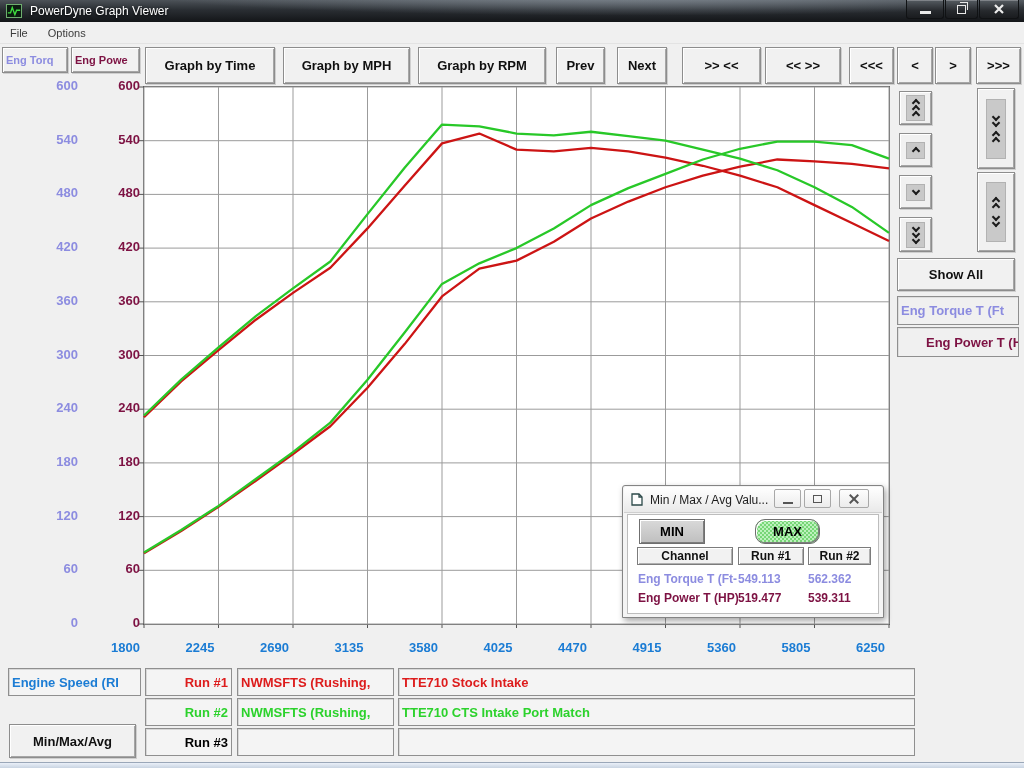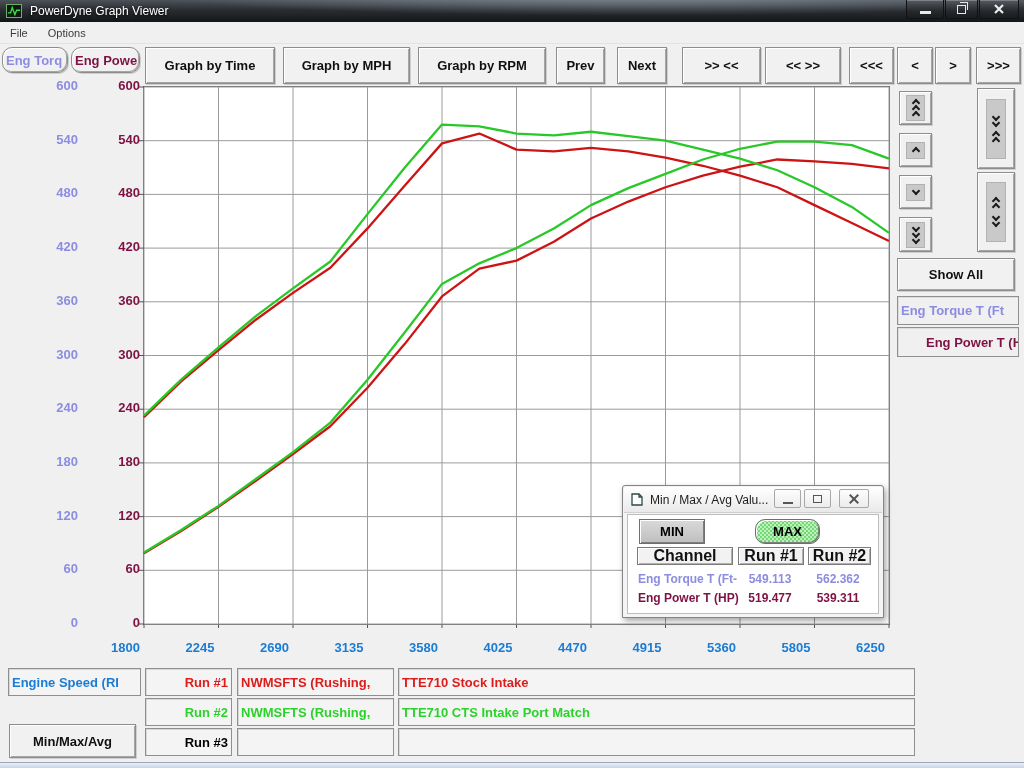--- a/index.html
+++ b/index.html
@@ -28,21 +28,21 @@
   .menu-item { font-size:11px; color:#3c3c3c; padding:8px 10px; height:100%; display:flex; align-items:center; }
   .bottom-strip { left:0; top:762px; width:1024px; height:6px;
     background:linear-gradient(#eaf0f8,#c9d4e2); border-top:1px solid #9aa7b8; }
 
   
   .btn { position:absolute; background:#f1f1f1; border:1px solid #8d8d8d;
     box-shadow: inset 1px 1px 0 #ffffff, inset -1px -1px 0 #a6a6a6, 1px 1px 0 #cfcfcf;
     display:flex; align-items:center; justify-content:center;
     font-weight:bold; font-size:13px; color:#101010; overflow:hidden; white-space:nowrap; }
 
-  .chan-btn { justify-content:flex-start; padding-left:3px; font-size:13px;border-radius:10px; }
+  .chan-btn { justify-content:flex-start; padding-left:3px; font-size:11px; }
 
   
   .plot { left:143px; top:86px; width:747px; height:539px; background:#fff; border:1px solid #666; }
   .plot svg { overflow:visible; display:block; }
   .ylab { position:absolute; width:48px; font-size:13px; font-weight:bold; text-align:right; }
   .xlab { position:absolute; width:64px; font-size:13px; font-weight:bold; }
   .c-purple { color:#8c8ce0; } .c-maroon { color:#7d1243; } .c-blue { color:#1b7cd4; }
   .c-run1 { color:#dd1c1c; } .c-run2 { color:#2cd22c; } .c-run3 { color:#000000; }
 
   
@@ -75,23 +75,23 @@
   .mm-btn { position:absolute; height:25px; display:flex; align-items:center; justify-content:center;
     font-size:13px; font-weight:bold; color:#000;
     border:1px solid #6f6f6f; box-shadow: inset 1px 1px 0 #fff, inset -1px -1px 0 #7d7d7d; }
   .mm-min { background:linear-gradient(#d9d9d9,#bfbfbf); }
   .mm-max { background-color:#8fe08f;
     background-image: linear-gradient(45deg,#bdf2bd 25%,transparent 25%,transparent 75%,#bdf2bd 75%),
                       linear-gradient(45deg,#bdf2bd 25%,#77d677 25%,#77d677 75%,#bdf2bd 75%);
     background-size:4px 4px; background-position:0 0,2px 2px; }
   .mm-head { position:absolute; height:18px; background:#f2f2f2; border:1px solid #7c7c7c;
     box-shadow: inset 1px 1px 0 #fff, inset -1px -1px 0 #b0b0b0;
-    font-size:16px; font-weight:bold; display:flex; align-items:center; justify-content:center; }
+    font-size:12px; font-weight:bold; display:flex; align-items:center; justify-content:center; }
   .mm-cell { position:absolute; font-size:12px; font-weight:bold; white-space:nowrap; }
-  .mm-val { text-align:center; }
+  .mm-val { text-align:left; }
   .glyph-x { position:relative; width:10px; height:10px; }
   .glyph-x:before,.glyph-x:after { content:""; position:absolute; left:4px; top:-1px; width:2px; height:12px; background:#555; }
   .glyph-x:before { transform:rotate(45deg); } .glyph-x:after { transform:rotate(-45deg); }
   .mm-glyph-min { width:10px; height:2px; background:#555; margin-top:8px; }
   .mm-glyph-restore { width:9px; height:8px; border:1.5px solid #555; }
 </style>
 </head>
 <body>
 
 <div class="abs titlebar">

